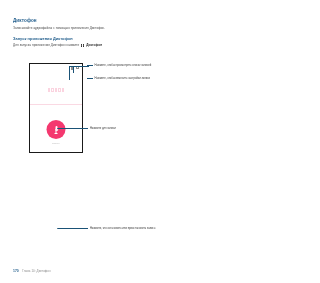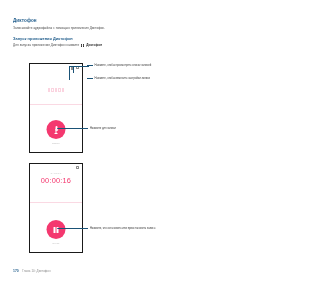--- a/index.html
+++ b/index.html
@@ -368,38 +368,20 @@
     <div class="leader" style="width:6px;"></div>
     <div class="ctext">Нажмите, чтобы изменить настройки записи</div>
   </div>
 
   <div class="callout" style="left:57px; top:127px;">
     <div class="dot"></div>
     <div class="leader" style="width:30px;"></div>
     <div class="ctext">Нажмите для записи</div>
   </div>
 
-  <div class="phone" id="phone-2">
-    <div class="status-bar">
-      <div class="sb-icon settings-icon"></div>
-    </div>
-
-    <div class="timer-label">ЗАПИСЬ</div>
-    <div class="timer-value">00:00:16</div>
-
-    <div class="wave-line"></div>
-
-    <div class="action-btn">
-      <div class="pause-glyph">
-        <span></span>
-          <span></span>
-      </div>
-    </div>
-    <div class="btn-caption">Пауза</div>
-  </div>
 
   <div class="callout" style="left:57px; top:227px;">
     <div class="dot"></div>
     <div class="leader" style="width:30px;"></div>
     <div class="ctext">Нажмите, что остановить или приостановить запись</div>
   </div>
 
   <div class="footer">
     <span class="page-num">170</span>
     <span class="footer-text">Глава 10: Диктофон</span>

